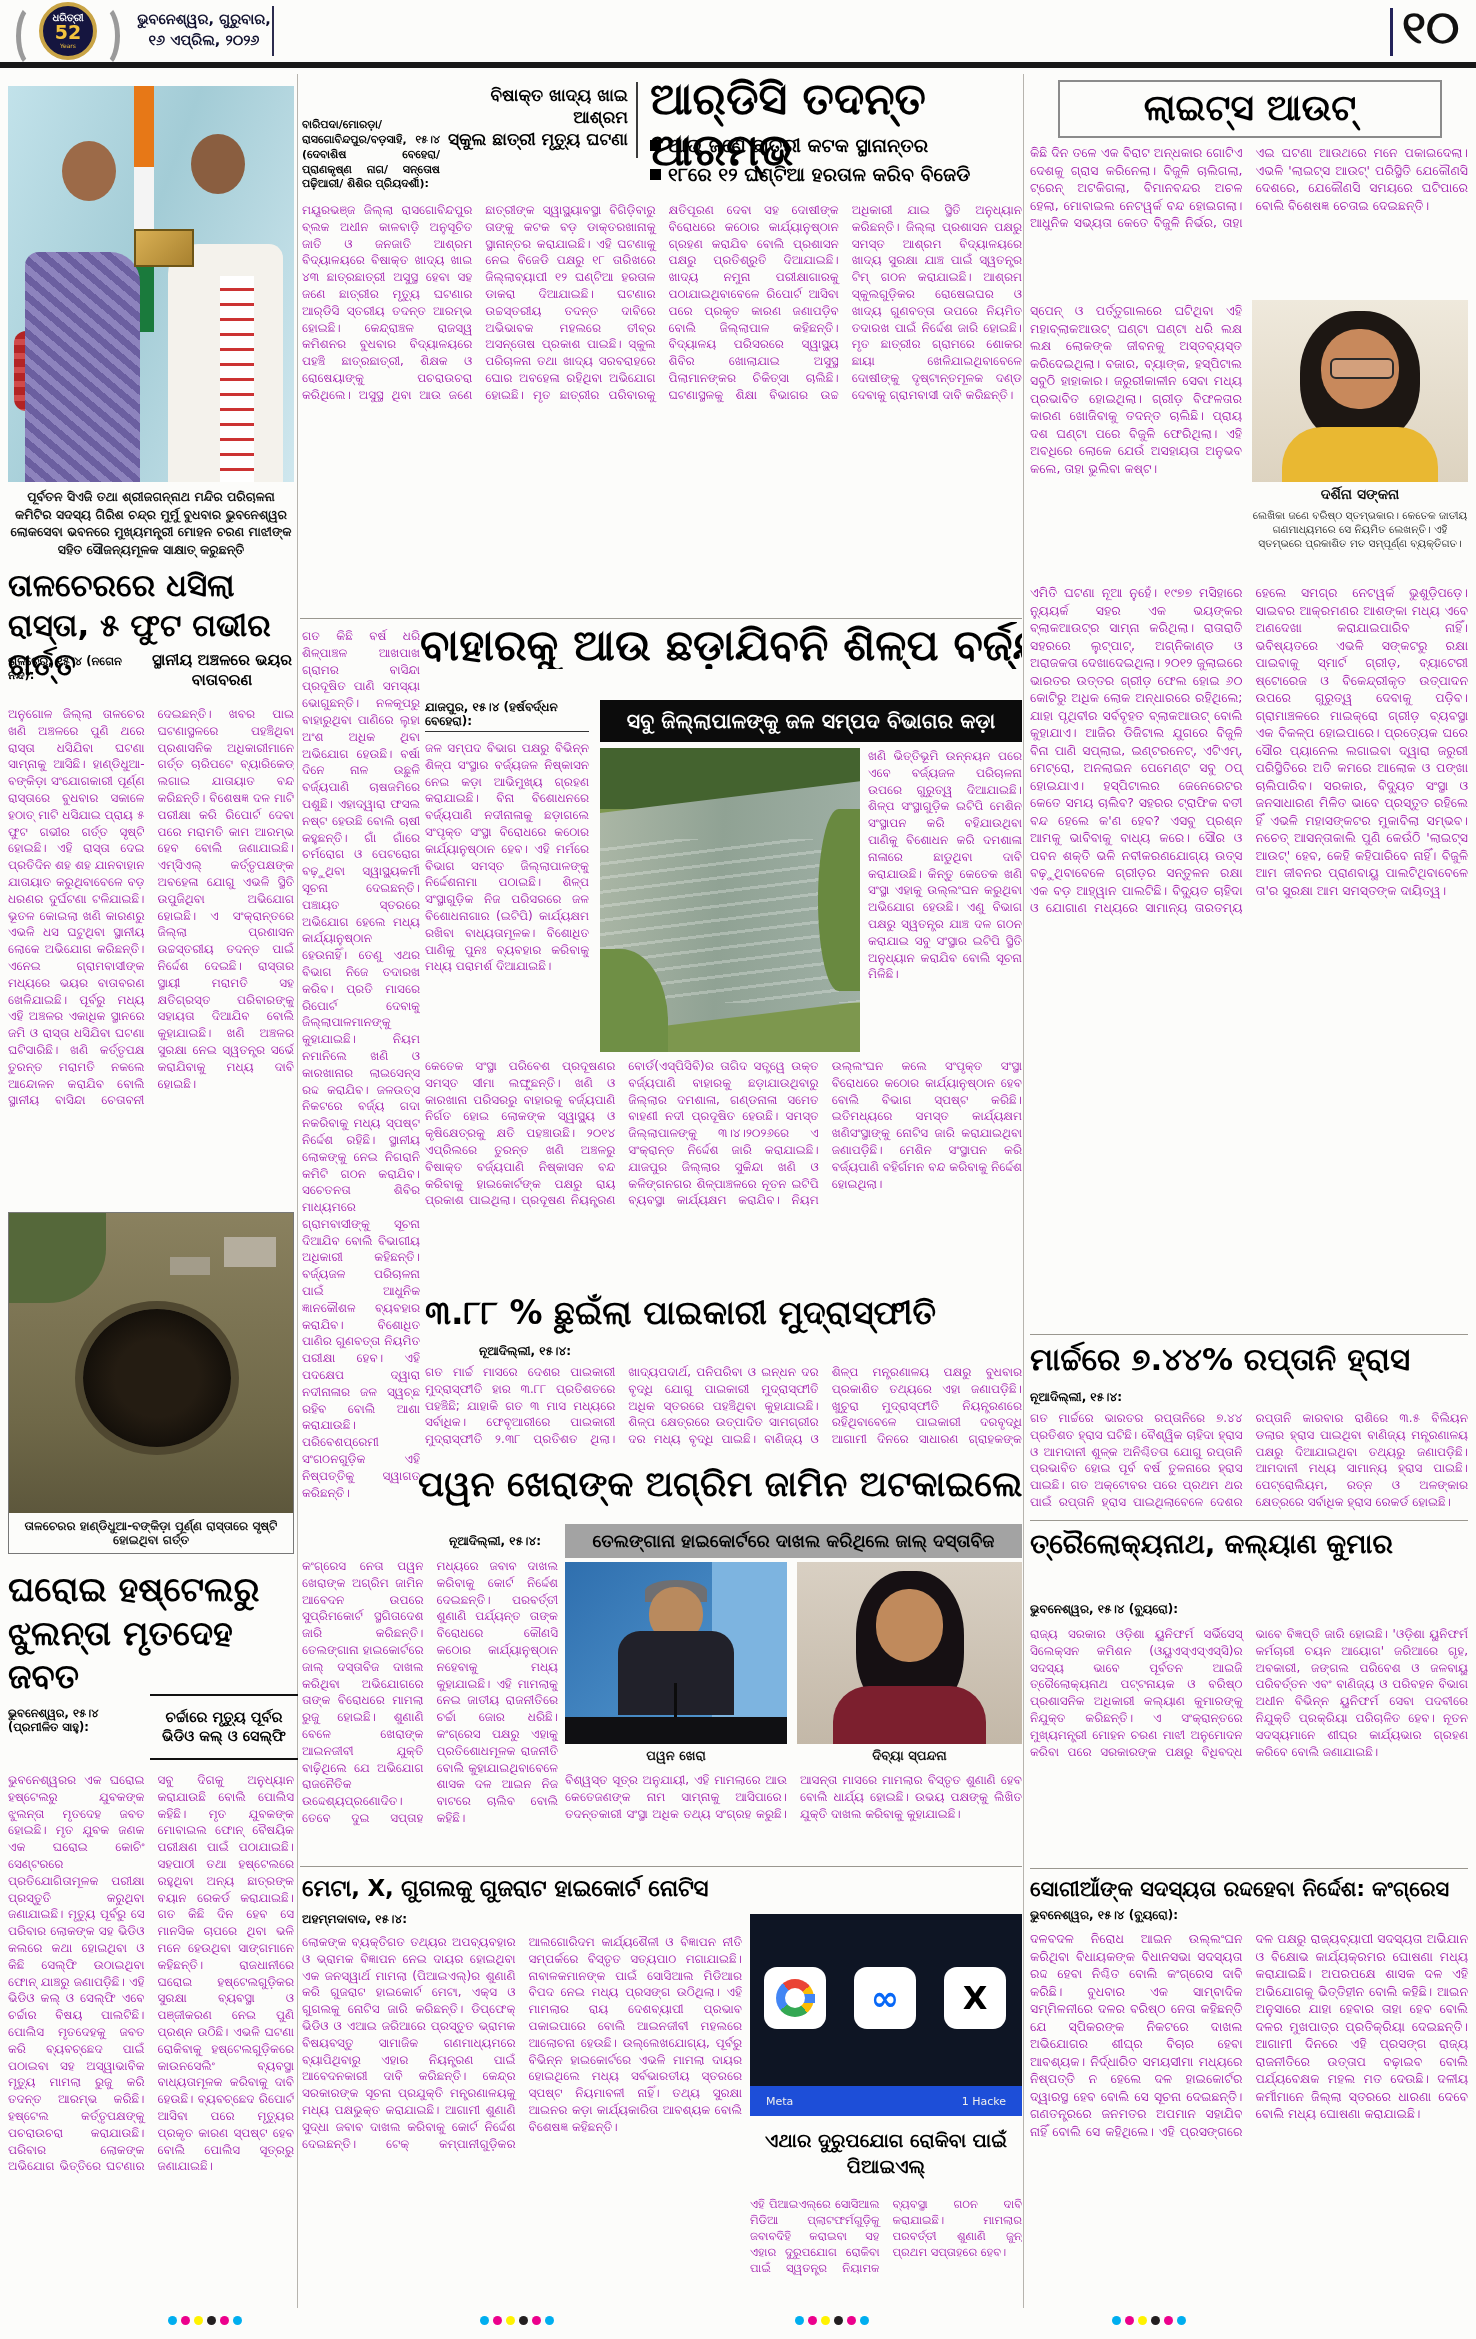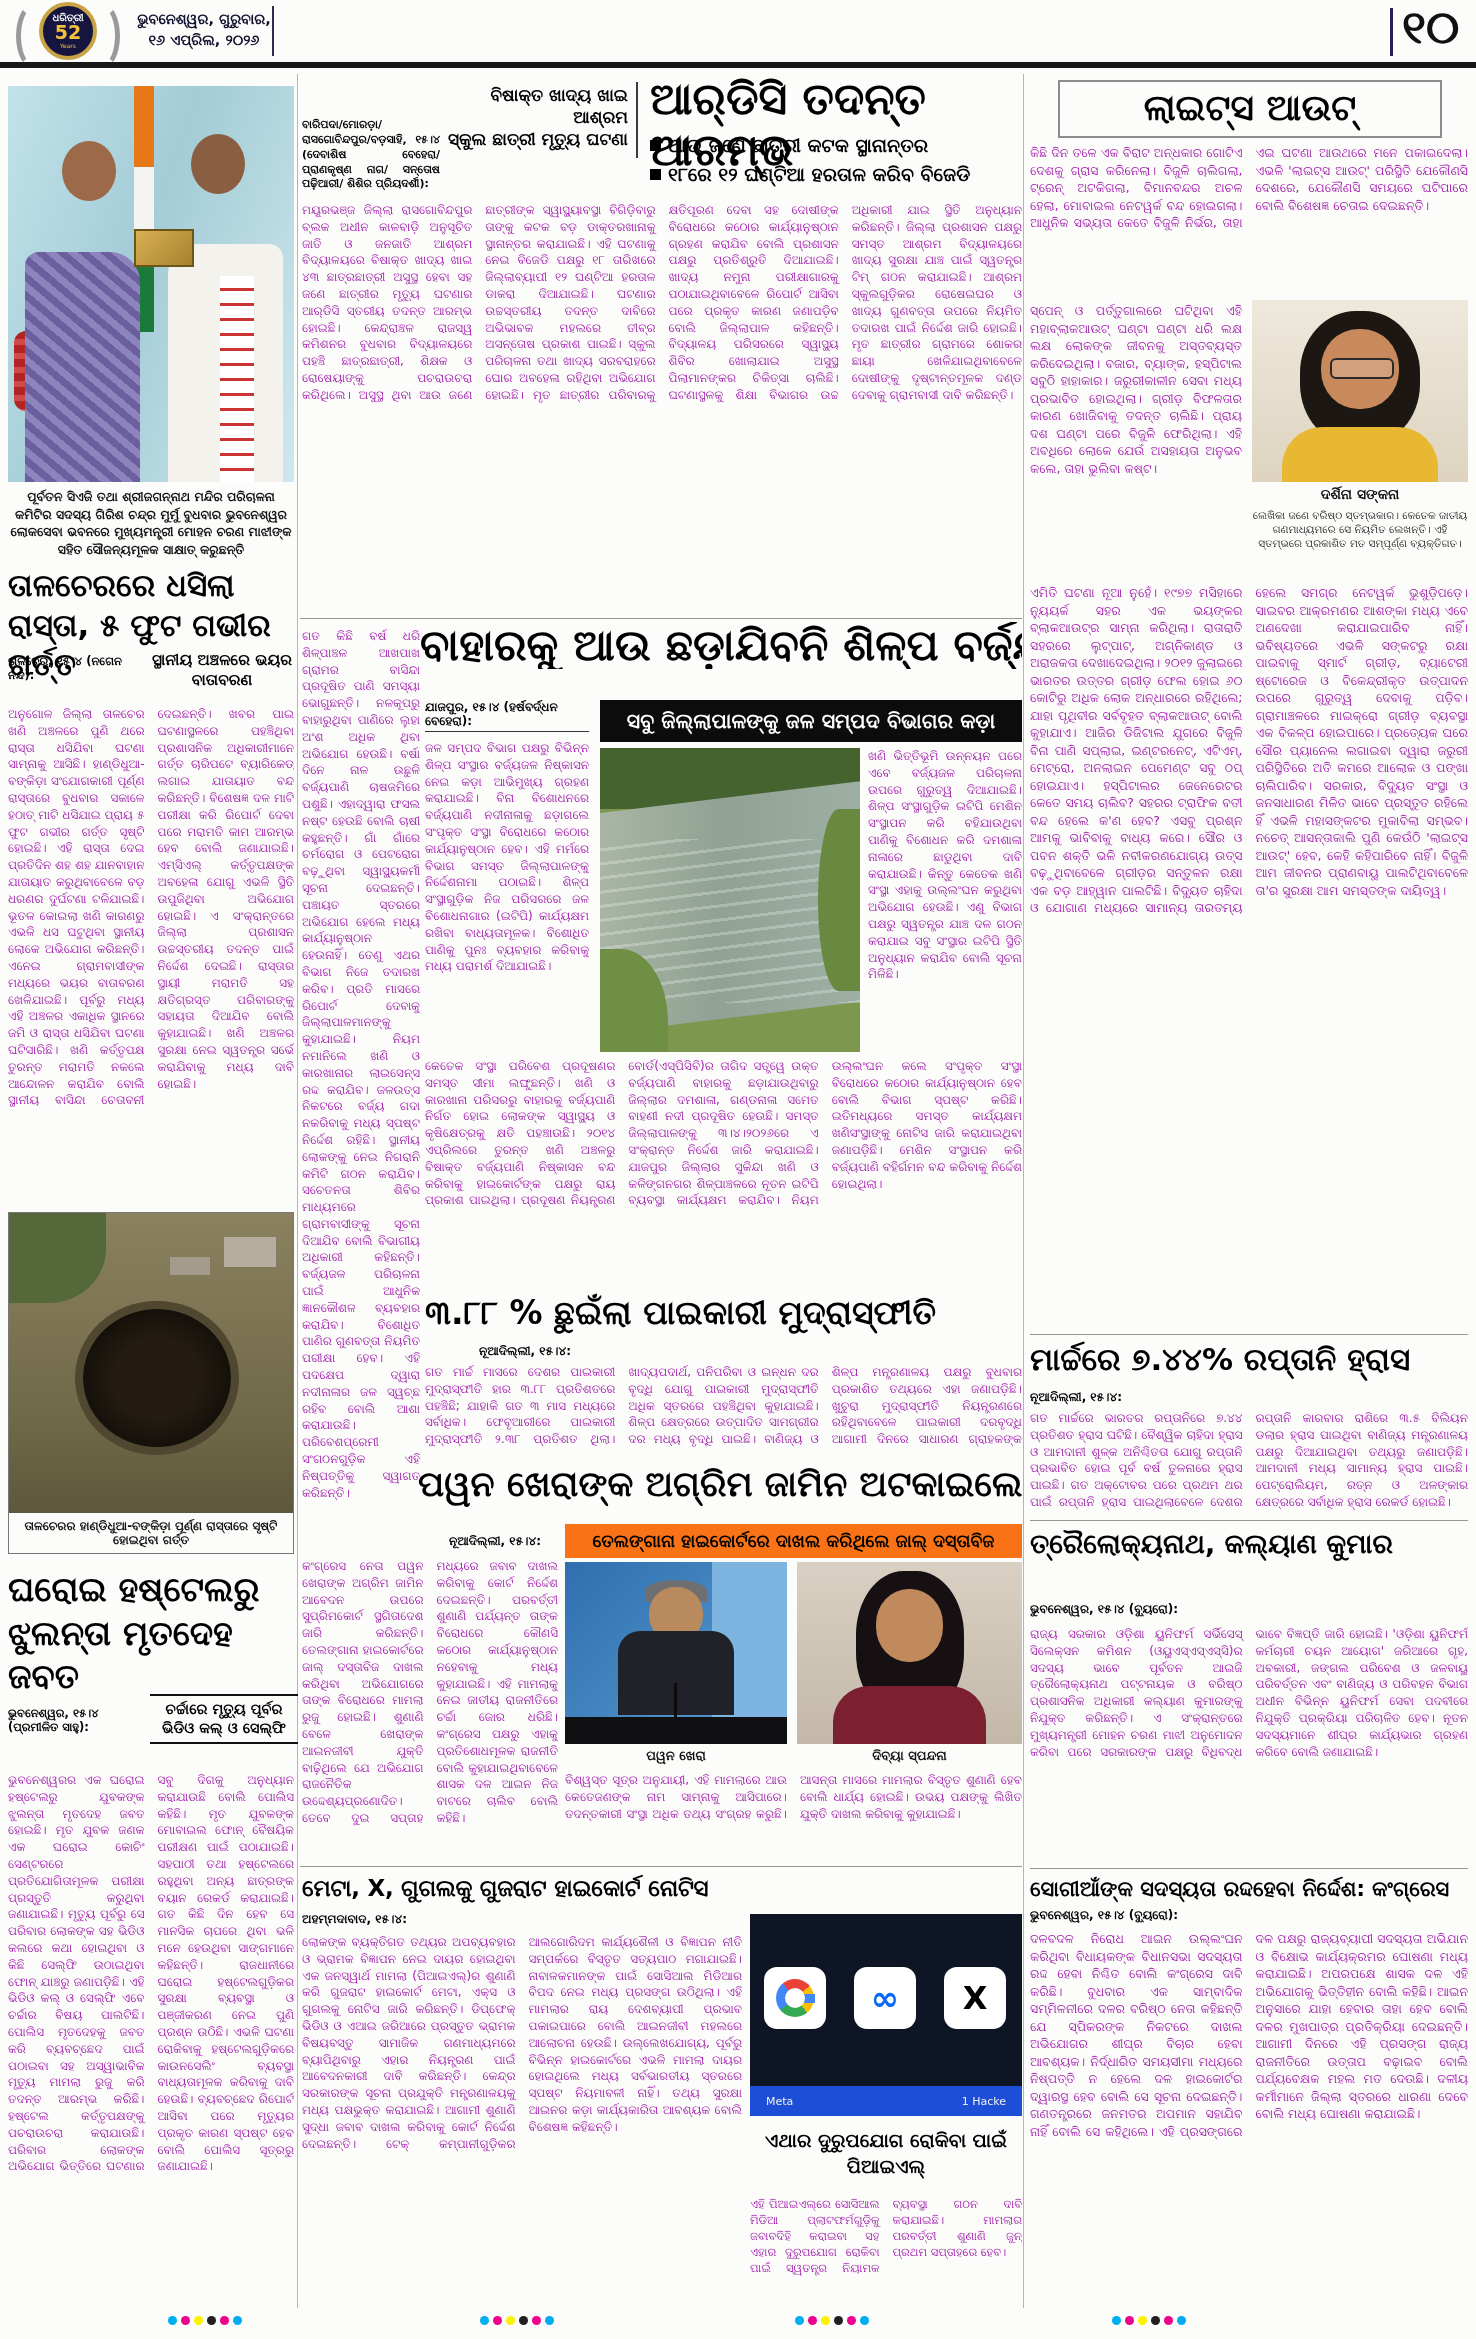--- a/index.html
+++ b/index.html
@@ -28,26 +28,26 @@
   .logo-brand{display:block;color:#fff;font-size:10px;font-weight:bold;margin-top:7px;line-height:1;}
   .logo-years{display:block;color:#f2c23e;font-size:19px;font-weight:bold;line-height:1.05;}
   .logo-years-label{display:block;color:#f2c23e;font-size:6px;line-height:1;}
   .dateline{left:128px;top:9px;width:152px;text-align:center;font-weight:bold;
             font-size:14.5px;line-height:1.45;color:#10102e;}
   .mast-div{left:272px;top:6px;width:2px;height:50px;background:#2c2c4e;}
   .pagenum-div{left:1390px;top:8px;width:3px;height:48px;background:#23235a;}
   .pagenum{left:1402px;top:0px;width:70px;font-size:46px;font-weight:bold;color:#111;}
   
   .black-banner{background:#0c0c0c;color:#fff;font-weight:bold;text-align:center;}
-  .gray-banner{background:#f97316;color:#000;font-weight:bold;text-align:center;}
+  .gray-banner{background:#a3a3a3;color:#000;font-weight:bold;text-align:center;}
   .box-headline{border:2px solid #8b8b8b;text-align:center;}
   .sq{display:inline-block;width:11px;height:11px;background:#000;margin-right:7px;}
   .bullet-row{display:flex;align-items:center;font-weight:bold;font-size:19px;color:#000;margin-bottom:6px;}
   .highlight-box{font-weight:bold;text-align:center;color:#000;}
-  .bordered{border-top:2px solid #111;border-bottom:2px solid #111;padding:4px 2px;}
+  .bordered{border-top:2px solid #111;border-bottom:2px solid #111;padding:12px 2px;}
   
   #marks-bar{left:0;top:2316px;width:1476px;height:14px;}
   .mark-group{position:absolute;top:0;display:flex;gap:4px;}
   .dot{width:9px;height:9px;border-radius:50%;display:inline-block;}
   
   .ph1{background:linear-gradient(110deg,#c2e2ea 0%,#a3ccd6 45%,#cfe7ee 100%);}
   .ph1-flag{position:absolute;left:44%;top:0;width:20px;height:62%;
             background:linear-gradient(#e77817 0 33%,#f4f4f4 33% 66%,#1a7a3c 66% 100%);}
   .head{position:absolute;border-radius:50%;background:#9c6a48;}
   .ph1-manL-body{position:absolute;left:6%;bottom:0;width:40%;height:58%;

